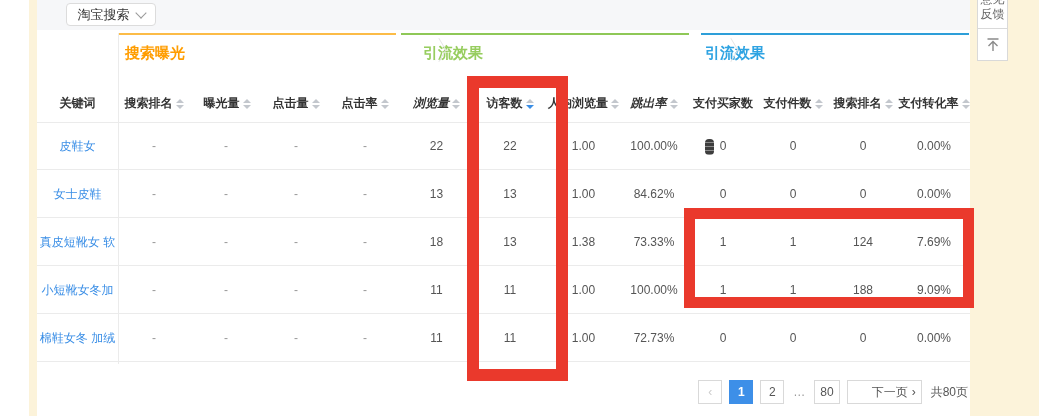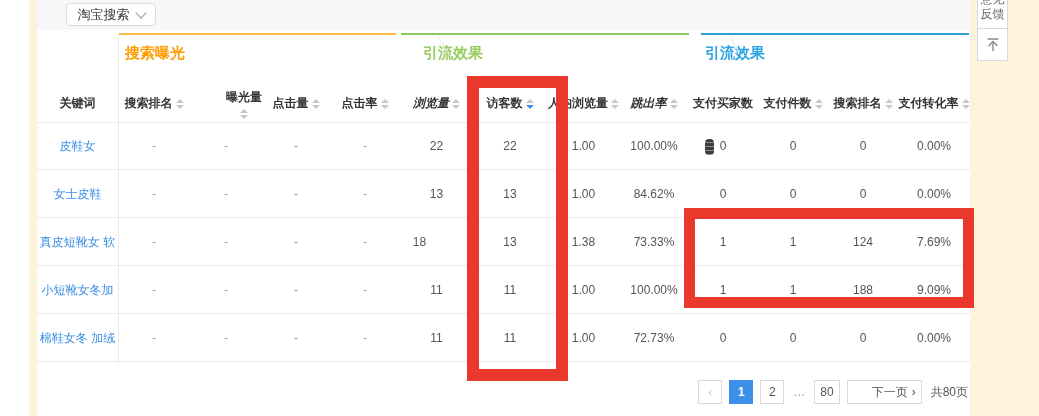--- a/index.html
+++ b/index.html
@@ -99,21 +99,21 @@
         <div class="col-header" style="left: 0px; width: 81px;">
           <span>关键词</span>
         </div>
         <div class="col-header" style="left: 81px; width: 72px;">
           <span>搜索排名</span>
           <span class="caret">
             <i class="up"></i>
             <i class="down"></i>
           </span>
         </div>
-        <div class="col-header" style="left: 171px; width: 72px; flex-direction: column;">
+        <div class="col-header" style="left: 154px; width: 72px;">
           <span>曝光量</span>
           <span class="caret">
             <i class="up"></i>
             <i class="down"></i>
           </span>
         </div>
         <div class="col-header" style="left: 225px; width: 68px;">
           <span>点击量</span>
           <span class="caret">
             <i class="up"></i>
@@ -212,21 +212,21 @@
           <div class="t-cell" style="left: 721px; width: 70px;">0</div>
           <div class="t-cell" style="left: 791px; width: 70px;">0</div>
           <div class="t-cell" style="left: 861px; width: 72px;">0.00%</div>
         </div>
         <div class="t-row" style="top: 188px;">
           <div class="t-cell keyword" style="left: 0px; width: 81px;">真皮短靴女 软</div>
           <div class="t-cell dash" style="left: 81px; width: 72px;">-</div>
           <div class="t-cell dash" style="left: 153px; width: 72px;">-</div>
           <div class="t-cell dash" style="left: 225px; width: 68px;">-</div>
           <div class="t-cell dash" style="left: 293px; width: 70px;">-</div>
-          <div class="t-cell" style="left: 346px; width: 73px;">18</div>
+          <div class="t-cell" style="left: 363px; width: 73px;">18</div>
           <div class="t-cell" style="left: 436px; width: 74px;">13</div>
           <div class="t-cell" style="left: 510px; width: 73px;">1.38</div>
           <div class="t-cell" style="left: 583px; width: 68px;">73.33%</div>
           <div class="t-cell" style="left: 651px; width: 70px;">1</div>
           <div class="t-cell" style="left: 721px; width: 70px;">1</div>
           <div class="t-cell" style="left: 791px; width: 70px;">124</div>
           <div class="t-cell" style="left: 861px; width: 72px;">7.69%</div>
         </div>
         <div class="t-row" style="top: 236px;">
           <div class="t-cell keyword" style="left: 0px; width: 81px; text-align: center;">小短靴女冬加</div>

